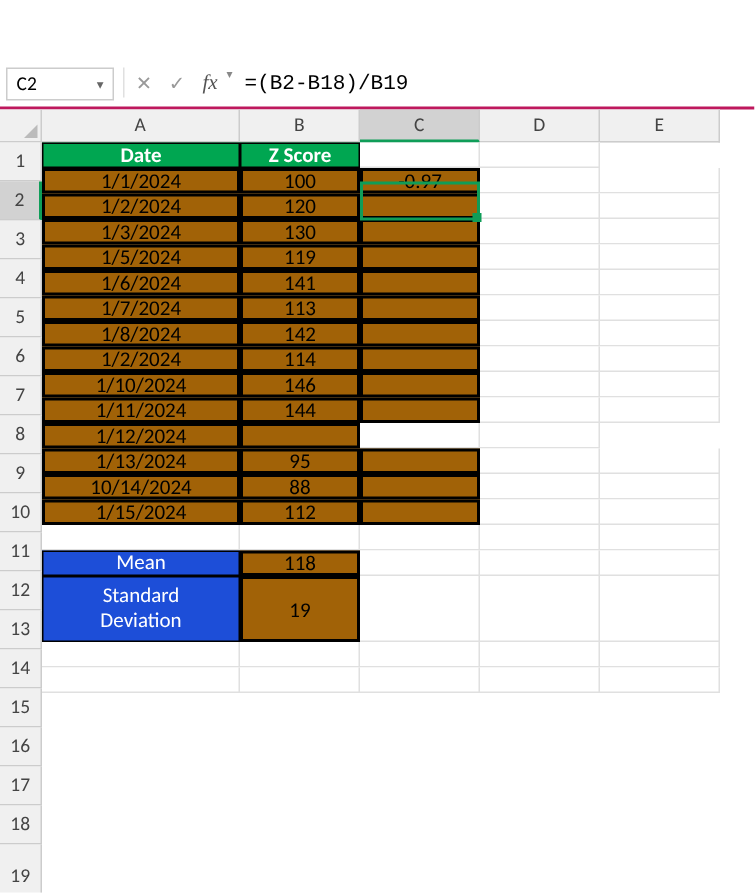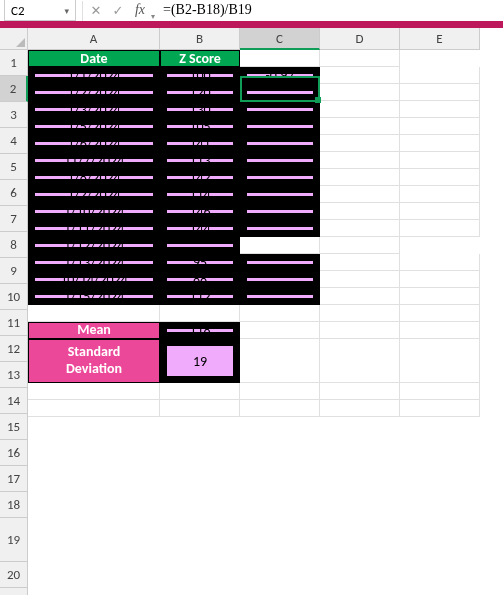--- a/index.html
+++ b/index.html
@@ -1,27 +1,27 @@
 <!DOCTYPE html>
 <html><head>
   <meta charset="utf-8">
   <style>
     * { box-sizing: border-box; margin: 0; padding: 0; }
     body { font-family: Calibri, 'Segoe UI', Arial, sans-serif; font-size: 14px; background: #fff; width: 503px; height: 595px; overflow: hidden; }
     
-    .formula-bar { display: flex; align-items: flex-end; height: 28px; border-bottom: 7px solid #be185d; background: #fff; }
+    .formula-bar { display: flex; align-items: flex-start; height: 28px; border-bottom: 2px solid #be185d; background: #fff; margin-top: 45px; }
     .name-box { width: 72px; height: 22px; border: 1px solid #ccc; margin: 0 4px; padding: 0 6px; display: flex; align-items: center; justify-content: space-between; font-size: 13px; background: #fff; }
     .name-box-chevron { color: #666; font-size: 9px; }
     .fb-sep { width: 1px; height: 20px; background: #e0e0e0; margin: 0 2px; }
     .fb-btn { width: 22px; height: 22px; display: flex; align-items: center; justify-content: center; color: #888; font-size: 13px; cursor: default; }
     .fb-btn.cancel { color: #999; }
     .fb-btn.confirm { color: #999; }
     .fb-btn.fx { font-style: italic; font-family: 'Times New Roman', serif; color: #555; font-size: 14px; }
     .fb-chev { color: #888; font-size: 8px; margin-right: 2px; }
-    .formula-input { flex: 1; height: 22px; border: none; padding: 0 6px; font-family: Liberation Serif, serif; font-size: 14px; outline: none; }
+    .formula-input { flex: 1; height: 22px; border: none; padding: 0 6px; font-family: Liberation Mono, monospace; font-size: 14px; outline: none; }
     
     .grid-wrap { position: relative; }
     .corner { position: absolute; left: 0; top: 0; width: 28px; height: 22px; background: #f0f0f0; border-right: 1px solid #ccc; border-bottom: 1px solid #ccc; }
     .corner::after { content: ""; position: absolute; right: 2px; bottom: 2px; width: 0; height: 0; border-left: 9px solid transparent; border-bottom: 9px solid #bbb; }
     
     .col-headers { display: flex; margin-left: 28px; height: 22px; }
     .col-h { background: #f0f0f0; border-right: 1px solid #ccc; border-bottom: 1px solid #ccc; display: flex; align-items: center; justify-content: center; color: #444; font-size: 13px; }
     .col-h.sel { background: #d2d2d2; border-bottom: 2px solid #0F9D58; }
     
     .row-headers { position: absolute; left: 0; top: 22px; width: 28px; }
@@ -31,28 +31,28 @@
     .sheet { margin-left: 28px; margin-top: 0; position: relative; }
     .row { display: flex; height: 17px; }
     .cell { border-right: 1px solid #e0e0e0; border-bottom: 1px solid #e0e0e0; display: flex; align-items: center; justify-content: center; padding: 0 4px; overflow: hidden; white-space: nowrap; }
     .cA { width: 132px; }
     .cB { width: 80px; }
     .cC { width: 80px; }
     .cD { width: 80px; }
     .cE { width: 80px; }
     
     .hd { background: #00A651; color: #fff; font-weight: bold; border: 1px solid #000; }
-    .bd { border: 7px solid #000000; background: #f0abfc; color: #000; }
+    .bd { border: 2px solid #000000; background: #a16207; color: #000; }
     .blank { background: #fff; }
     
     .sel-cell { position: absolute; border: 2px solid #0F9D58; pointer-events: none; }
     .sel-handle { position: absolute; width: 6px; height: 6px; background: #0F9D58; right: -3px; bottom: -3px; }
     
     .tall { height: 44px; }
-    .stat-label { background: #ec4899; color: #fff; font-weight: bold; border: 1px solid #000; line-height: 1.2; display: flex; flex-direction: column; justify-content: center; }
+    .stat-label { background: #1d4ed8; color: #fff; font-weight: normal; border: 1px solid #000; line-height: 1.2; display: flex; flex-direction: column; justify-content: center; }
   </style>
 </head>
 <body>
 
 <div class="formula-bar">
   <div class="name-box">
     <span>C2</span>
     <span class="name-box-chevron">▾</span>
   </div>
   <div class="fb-sep"></div>
@@ -123,34 +123,34 @@
       </div>
     <div class="row">
         <div class="cell cA bd">1/3/2024</div>
         <div class="cell cB bd">130</div>
         <div class="cell cC bd"></div>
         <div class="cell cD blank"></div>
         <div class="cell cE blank"></div>
       </div>
     <div class="row">
         <div class="cell cA bd">1/5/2024</div>
-        <div class="cell cB bd">105</div>
+        <div class="cell cB bd">119</div>
         <div class="cell cC bd"></div>
         <div class="cell cD blank"></div>
         <div class="cell cE blank"></div>
       </div>
     <div class="row">
         <div class="cell cA bd">1/6/2024</div>
         <div class="cell cB bd">141</div>
         <div class="cell cC bd"></div>
         <div class="cell cD blank"></div>
         <div class="cell cE blank"></div>
       </div>
     <div class="row">
-        <div class="cell cA bd">11/7/2024</div>
+        <div class="cell cA bd">1/7/2024</div>
         <div class="cell cB bd">113</div>
         <div class="cell cC bd"></div>
         <div class="cell cD blank"></div>
         <div class="cell cE blank"></div>
       </div>
     <div class="row">
         <div class="cell cA bd">1/8/2024</div>
         <div class="cell cB bd">142</div>
         <div class="cell cC bd"></div>
         <div class="cell cD blank"></div>

